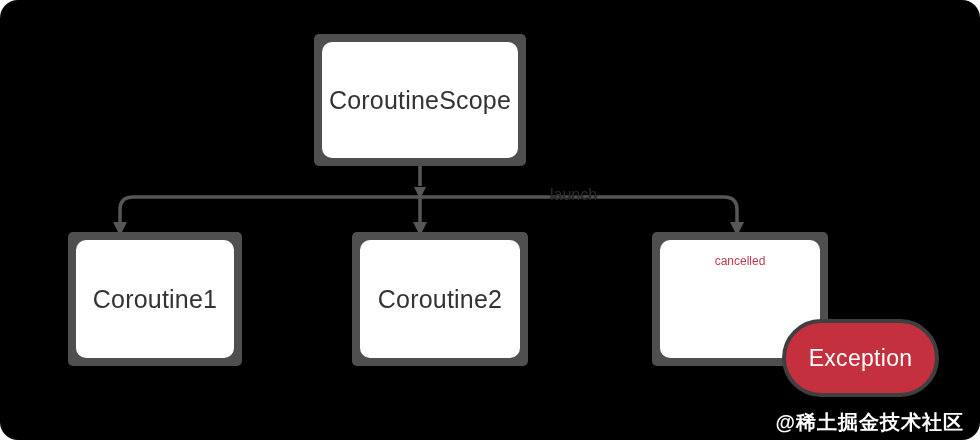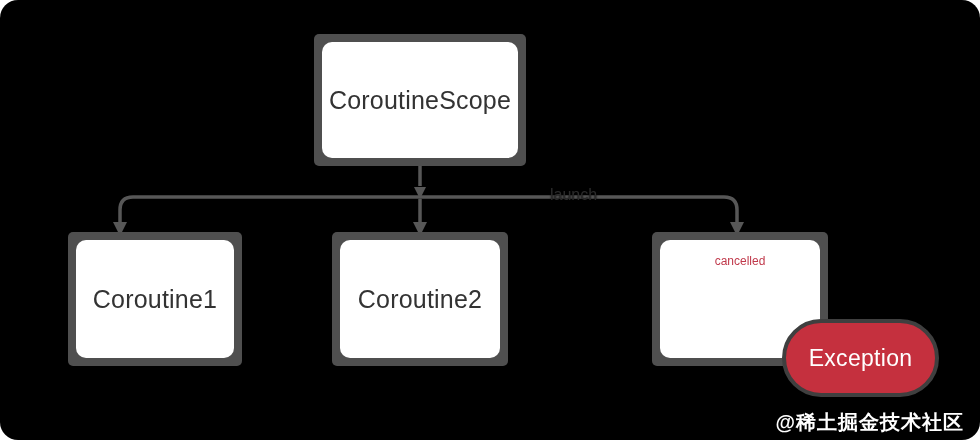--- a/index.html
+++ b/index.html
@@ -129,21 +129,21 @@
       <span class="node-label">CoroutineScope</span>
     </div>
   </div>
 
   <div class="node-outer" style="left:32px; top:232px; width:174px; height:134px;margin-left:36px;">
     <div class="node-inner">
       <span class="node-label">Coroutine1</span>
     </div>
   </div>
 
-  <div class="node-outer" style="left:332px; top:232px; width:176px; height:134px;">
+  <div class="node-outer" style="left:352px; top:232px; width:176px; height:134px;">
     <div class="node-inner">
       <span class="node-label">Coroutine2</span>
     </div>
   </div>
 
   <div class="node-outer" style="left:652px; top:232px; width:176px; height:134px;">
     <div class="node-inner">
       <span class="status-label">cancelled</span>
     </div>
   </div>

